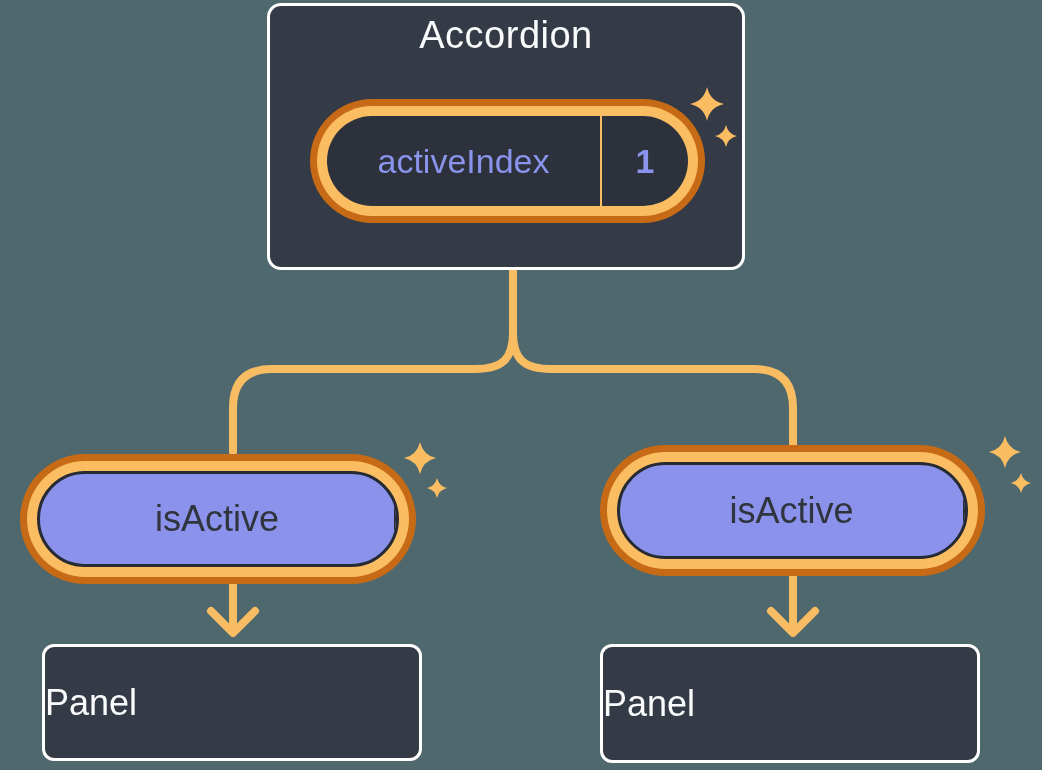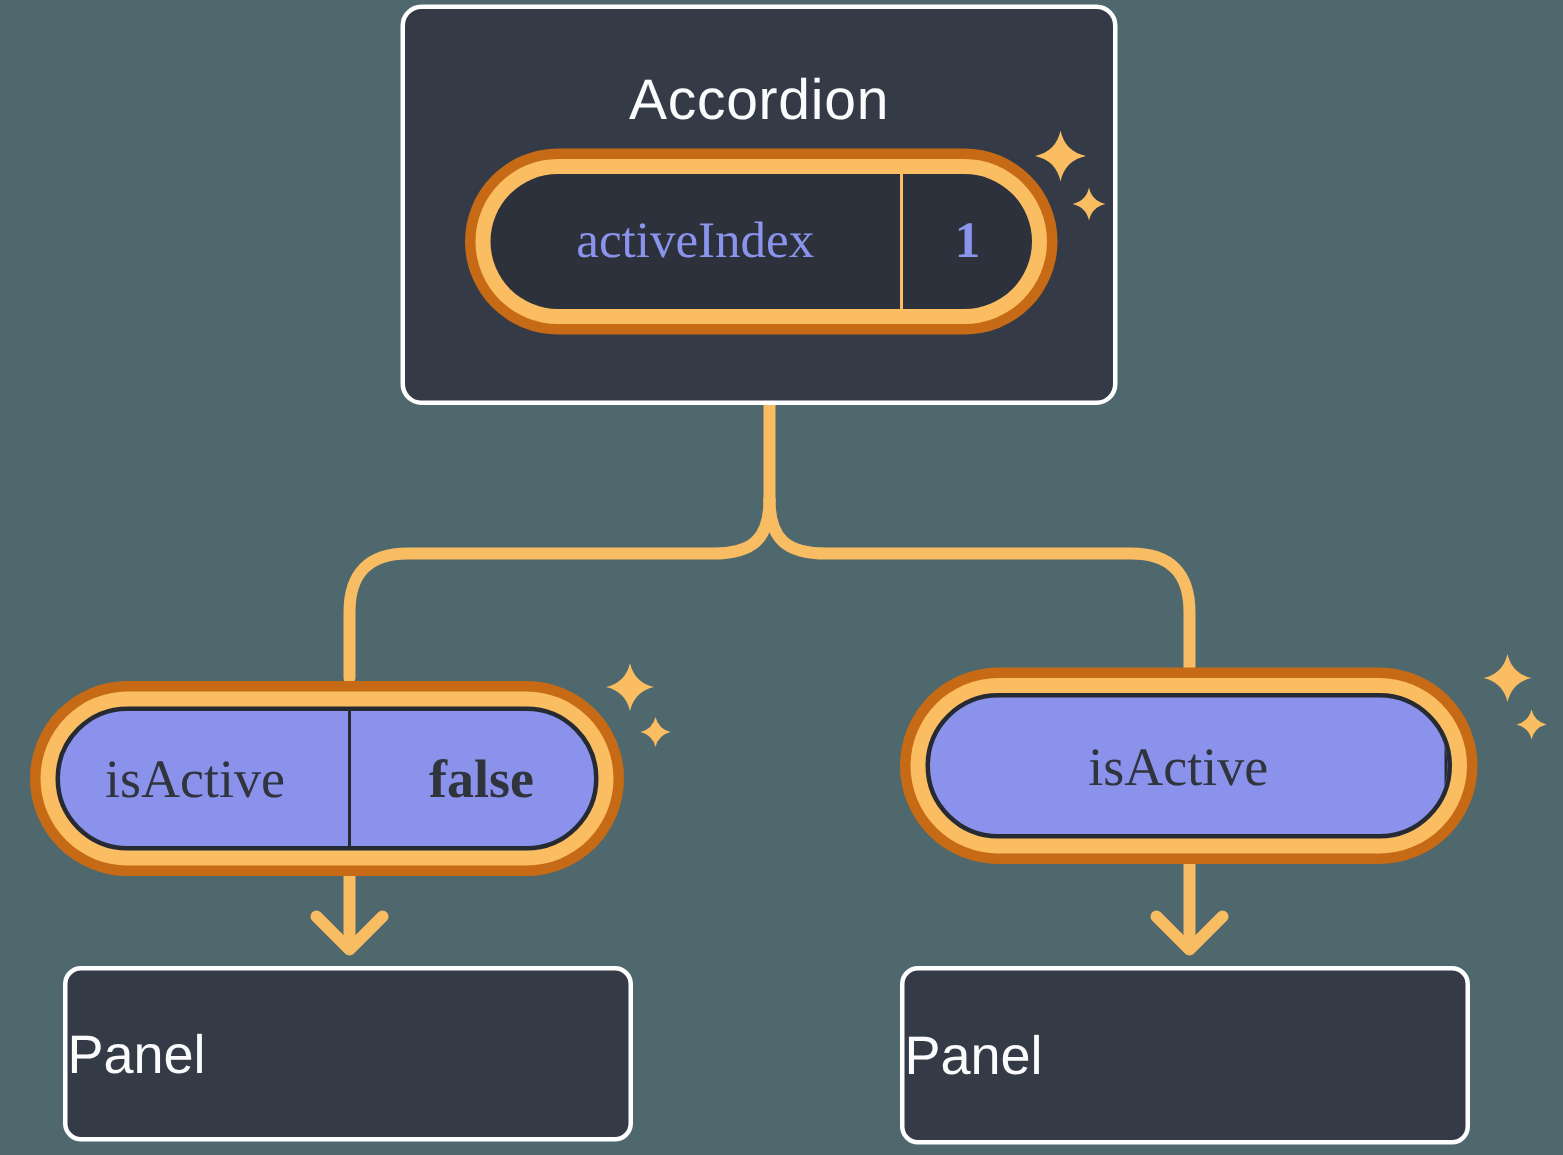--- a/index.html
+++ b/index.html
@@ -16,56 +16,55 @@
   .layer .spark{fill:var(--sparkle,#FABD62);}
 
   .node{
     position:absolute;box-sizing:border-box;
     background:var(--node-fill,#353B46);
     border:3px solid var(--node-border,#FFFFFF);
     border-radius:14px;
   }
   .accordion-node{left:267px;top:3px;width:478px;height:267px;z-index:2;}
   .node-title{
-    margin-top:40px;text-align:center;
+    margin-top:8px;text-align:center;
     font-size:38px;font-weight:500;letter-spacing:.5px;
     color:var(--title-text,#FAFBFC);
   }
 
   
   .pill{
     position:absolute;box-sizing:border-box;z-index:3;
     background:var(--ring-outer,#C76A15);
     border-radius:999px;padding:7px;
   }
   .pill-ring{
     box-sizing:border-box;height:100%;
     background:var(--ring-inner,#FABD62);
-    border-radius:999px;padding:10px;font-family:Liberation Serif, serif;
+    border-radius:999px;padding:10px;
   }
   .pill-body{
     box-sizing:border-box;height:100%;
     border-radius:999px;display:flex;align-items:stretch;overflow:hidden;
   }
   .cell{display:flex;align-items:center;justify-content:center;}
   .cell.label{flex:1;}
   .divider{width:2px;align-self:stretch;}
 
   
   .state-pill{left:40px;top:93px;width:395px;height:124px;position:absolute;}
   .state-pill .pill-body{background:var(--pill-dark,#2C313B);}
   .state-pill .divider{background:var(--ring-inner,#FABD62);}
   .state-pill .cell{color:var(--state-text,#8A94EC);font-size:34px;}
   .state-pill .cell.value{width:86px;font-weight:700;}
 
   
   .prop-pill .pill-body{
     background:var(--prop-fill,#8B92EB);
     border:3px solid var(--dark,#262B33);
-    gap:12px;
   }
   .prop-pill .divider{background:var(--dark,#262B33);}
   .prop-pill .cell{color:var(--prop-text,#2F343D);font-size:36px;}
   .prop-pill .cell.value{font-weight:700;}
   .prop-pill-left{left:20px;top:454px;width:396px;height:130px;}
   .prop-pill-left .cell.value{width:150px;}
   .prop-pill-right{left:600px;top:445px;width:385px;height:131px;}
   .prop-pill-right .cell.value{width:137px;}
 
   
@@ -105,21 +104,20 @@
         </div>
       </div>
     </div>
   </div>
 
   <div class="pill prop-pill prop-pill-left">
     <div class="pill-ring">
       <div class="pill-body">
         <div class="cell label">isActive</div>
         <div class="divider"></div>
-        <div class="cell value">false</div>
       </div>
     </div>
   </div>
 
   <div class="pill prop-pill prop-pill-right">
     <div class="pill-ring">
       <div class="pill-body">
         <div class="cell label">isActive</div>
         <div class="divider"></div>
       </div>

